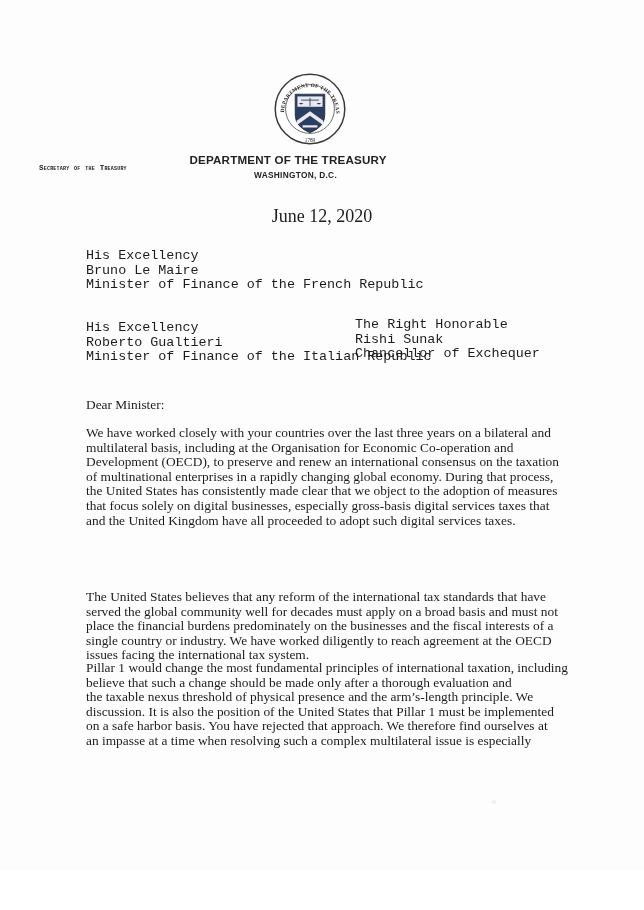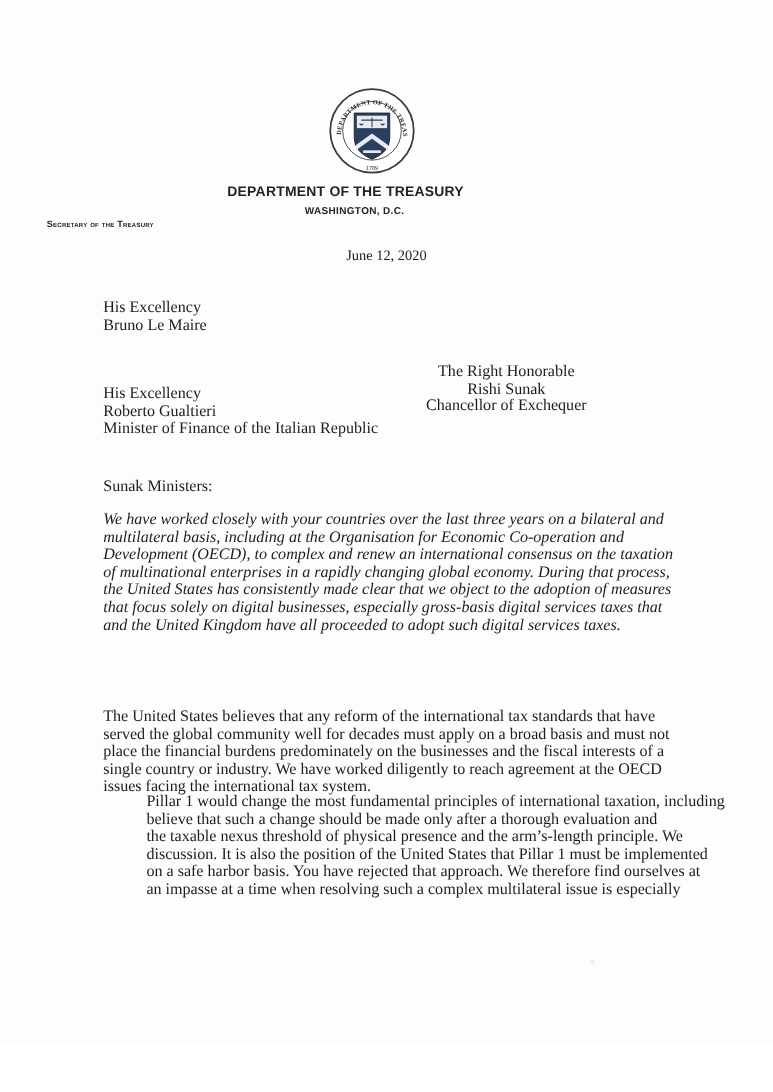--- a/index.html
+++ b/index.html
@@ -13,27 +13,27 @@
     position: absolute; left: 0; width: 576px; top: 153px; text-align: center;
     font-family: "Liberation Sans", "DejaVu Sans", sans-serif; font-weight: bold;
     font-size: 11.6px; letter-spacing: 0.2px; color: #222;
   }
   .dept-city {
     position: absolute; left: 0; width: 591px; top: 170px; text-align: center;
     font-family: "Liberation Sans", "DejaVu Sans", sans-serif; font-weight: bold;
     font-size: 8.3px; letter-spacing: 0.3px; color: #222;
   }
   .sec-title {
-    position: absolute; left: 39px; top: 182px;
-    font-family: Liberation Sans, sans-serif; font-weight: bold;
+    position: absolute; left: 39px; top: 164px;
+    font-family: Liberation Mono, monospace; font-weight: bold;
     font-size: 7.6px; letter-spacing: 0.2px; color: #222; font-variant: small-caps;
   }
-  .date { position: absolute; left: 0; width: 644px; top: 206px; text-align: center; font-size: 12px; }
+  .date { position: absolute; left: 0; width: 644px; top: 206px; text-align: center; font-size: 18px; }
   .addr { position: absolute; font-size: 13.4px; line-height: 14.5px; }
-  .addr div { white-space: nowrap; }
+  .addr div { white-space: nowrap; font-family: Liberation Mono, monospace; }
   .salutation { position: absolute; left: 86px; top: 397px; font-size: 13.4px; }
   .para { position: absolute; left: 86px; width: 480px; font-size: 13.4px; line-height: 14.6px; }
   .para span.line { display: block; white-space: nowrap; }
   .speck { position: absolute; left: 492px; top: 800px; width: 4px; height: 4px; border-radius: 50%; background: #eee; }
 </style>
 </head>
 <body>
 
 <div class="page">
 
@@ -58,53 +58,54 @@
 
   <div class="dept-title">DEPARTMENT OF THE TREASURY</div>
   <div class="dept-city">WASHINGTON, D.C.</div>
   <div class="sec-title">Secretary of the Treasury</div>
 
   <div class="date">June 12, 2020</div>
 
   <div class="addr" style="left:86px; top:249px;">
     <div>His Excellency</div>
     <div>Bruno Le Maire</div>
+    <div>Minister of Finance of the French Republic</div>
   </div>
   <div class="addr" style="left:86px; top:321px;">
     <div>His Excellency</div>
     <div>Roberto Gualtieri</div>
     <div>Minister of Finance of the Italian Republic</div>
   </div>
-  <div class="addr" style="left:355px; top:302px;text-align:center;">
+  <div class="addr" style="left:355px; top:318px;">
     <div>The Right Honorable</div>
     <div>Rishi Sunak</div>
     <div>Chancellor of Exchequer</div>
   </div>
 
-  <div class="salutation">Sunak Ministers:</div>
+  <div class="salutation">Dear Minister:</div>
 
-  <div class="para" style="top:426px;font-style:italic;">
+  <div class="para" style="top:426px;">
     <span class="line">We have worked closely with your countries over the last three years on a bilateral and</span>
     <span class="line">multilateral basis, including at the Organisation for Economic Co-operation and</span>
-    <span class="line">Development (OECD), to complex and renew an international consensus on the taxation</span>
+    <span class="line">Development (OECD), to preserve and renew an international consensus on the taxation</span>
     <span class="line">of multinational enterprises in a rapidly changing global economy.  During that process,</span>
     <span class="line">the United States has consistently made clear that we object to the adoption of measures</span>
     <span class="line">that focus solely on digital businesses, especially gross-basis digital services taxes that</span>
     <span class="line">and the United Kingdom have all proceeded to adopt such digital services taxes.</span>
   </div>
 
   <div class="para" style="top:590px;">
     <span class="line">The United States believes that any reform of the international tax standards that have</span>
     <span class="line">served the global community well for decades must apply on a broad basis and must not</span>
     <span class="line">place the financial burdens predominately on the businesses and the fiscal interests of a</span>
     <span class="line">single country or industry.  We have worked diligently to reach agreement at the OECD</span>
     <span class="line">issues facing the international tax system.</span>
   </div>
 
-  <div class="para" style="top:661px;margin-left:36px;">
+  <div class="para" style="top:661px;">
     <span class="line">Pillar 1 would change the most fundamental principles of international taxation, including</span>
     <span class="line">believe that such a change should be made only after a thorough evaluation and</span>
     <span class="line">the taxable nexus threshold of physical presence and the arm’s-length principle.  We</span>
     <span class="line">discussion.  It is also the position of the United States that Pillar 1 must be implemented</span>
     <span class="line">on a safe harbor basis.  You have rejected that approach.  We therefore find ourselves at</span>
     <span class="line">an impasse at a time when resolving such a complex multilateral issue is especially</span>
   </div>
 
   <div class="speck"></div>
 </div>

